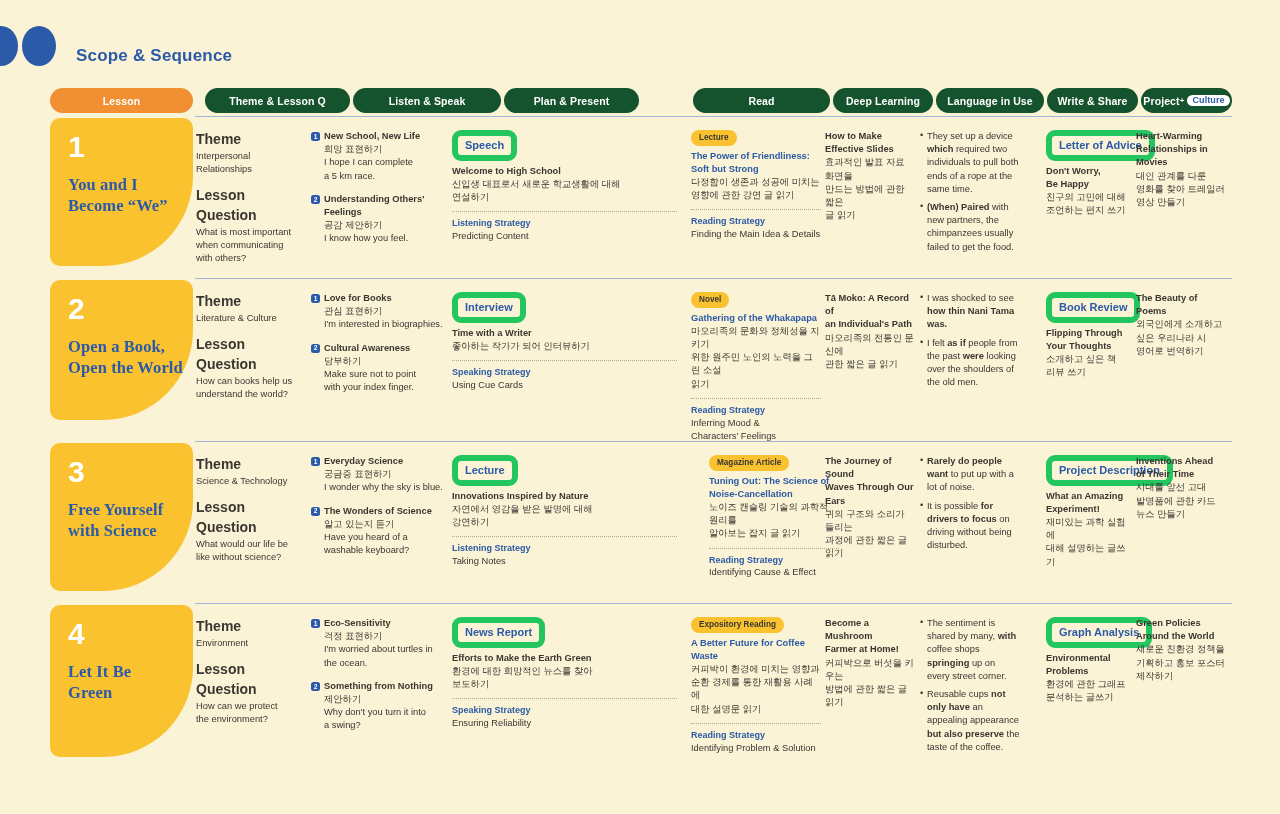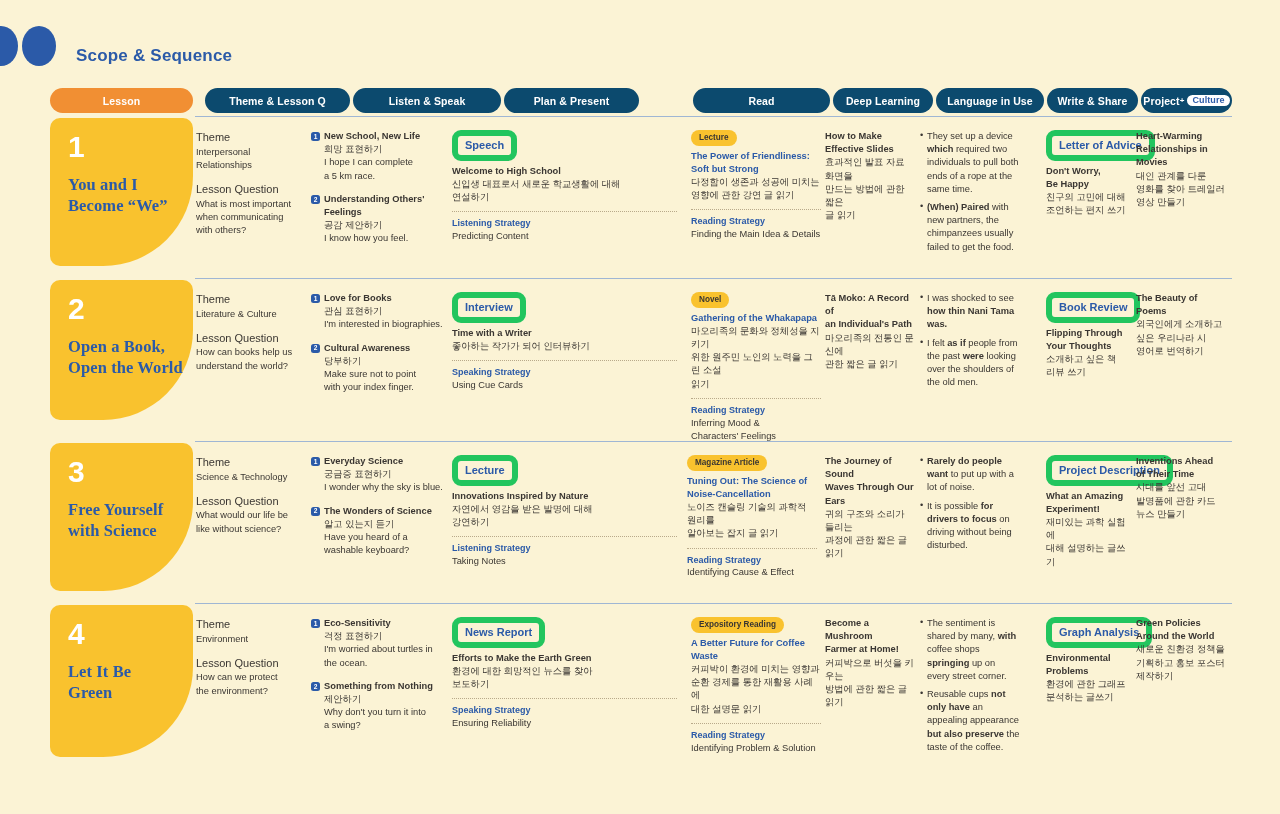--- a/index.html
+++ b/index.html
@@ -18,21 +18,21 @@
   .logo .dot.d2 { margin-left: 4px; }
   .page-title {
     margin-left: 20px; color: #2b5aa8; font-size: 17px; font-weight: bold;
     letter-spacing: .2px;
   }
 
   
   .headrow { position: absolute; left: 50px; top: 88px; width: 1182px; height: 25px; }
   .pill {
     position: absolute; top: 0; height: 25px; border-radius: 13px;
-    background: #0c4a6e; color: #ffffff; font-size: 10.5px; font-weight: bold;
+    background: #14532d; color: #ffffff; font-size: 10.5px; font-weight: bold;
     display: flex; align-items: center; justify-content: center;
     letter-spacing: .1px; white-space: nowrap;
   }
   .pill.lesson { background: #f18f33; }
   .proj-plus { font-size: 8px; vertical-align: super; margin: 0 1px 0 0; }
   .culture-badge {
     background: #ffffff; color: #2b5aa8; border-radius: 8px;
     font-size: 9px; font-weight: bold; padding: 1px 5px 1.5px; margin-left: 2px;
     line-height: 1;
     text-align: right;
@@ -47,21 +47,21 @@
     border-radius: 10px 10px 90px 10px;
     padding: 14px 0 0 18px;
   }
   .lesson-num { color: #ffffff; font-size: 30px; font-weight: bold; line-height: 1; }
   .lesson-name {
     margin-top: 12px; color: #2b5aa8; font-size: 16.5px; line-height: 1.28;
     font-family: "Liberation Serif", serif; font-weight: bold; letter-spacing: .1px;
   }
 
   .cell { position: absolute; font-size: 9.3px; line-height: 1.42; color: #3a3632; }
-  .lbl { font-weight: normal; color: #3a3632; font-size: 11px; }
+  .lbl { font-weight: bold; color: #3a3632; font-size: 14px; }
   .ko { color: #3a3632; }
   .gap { height: 10px; }
 
   
   .numitem { display: flex; gap: 4px; align-items: flex-start; }
   .numbox {
     flex: 0 0 auto; width: 9px; height: 9px; border-radius: 2.5px;
     background: #2b5aa8; color: #fff; font-size: 6.6px; font-weight: bold;
     display: flex; align-items: center; justify-content: center; margin-top: 2px;
   }
@@ -258,21 +258,21 @@
        </div>
        <div class="subtext ko">알고 있는지 듣기</div>
        <div class="subtext">Have you heard of a<br>washable keyboard?</div>
        </div>
       <div class="cell" style="left: 452px; top: 455px; width: 225px;"><div class="tag-outline">Lecture</div>
      <div class="dark-ttl">Innovations Inspired by Nature</div>
      <div class="ko">자연에서 영감을 받은 발명에 대해<br>강연하기</div>
      <div class="dotted"></div>
      <div class="strategy">Listening Strategy</div>
      <div>Taking Notes</div></div>
-      <div class="cell" style="left: 687px; top: 455px; width: 130px;"><div class="tag-filled">Magazine Article</div>
+      <div class="cell" style="left: 709px; top: 455px; width: 130px;"><div class="tag-filled">Magazine Article</div>
      <div class="blue-ttl">Tuning Out: The Science of<br>Noise-Cancellation</div>
      <div class="ko">노이즈 캔슬링 기술의 과학적 원리를<br>알아보는 잡지 글 읽기</div>
      <div class="dotted"></div>
      <div class="strategy">Reading Strategy</div>
      <div>Identifying Cause &amp; Effect</div></div>
       <div class="cell" style="left: 825px; top: 455px; width: 90px;">
         <div class="dark-ttl">The Journey of Sound<br>Waves Through Our<br>Ears</div>
      <div class="ko">귀의 구조와 소리가 들리는<br>과정에 관한 짧은 글 읽기</div>
       </div>
       <div class="cell" style="left: 920px; top: 455px; width: 100px;">

